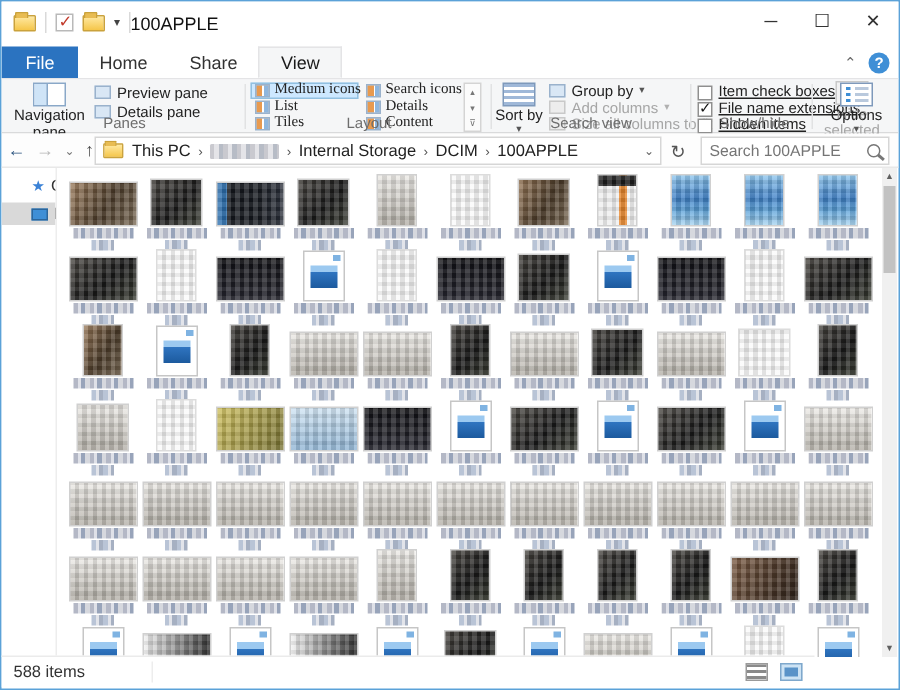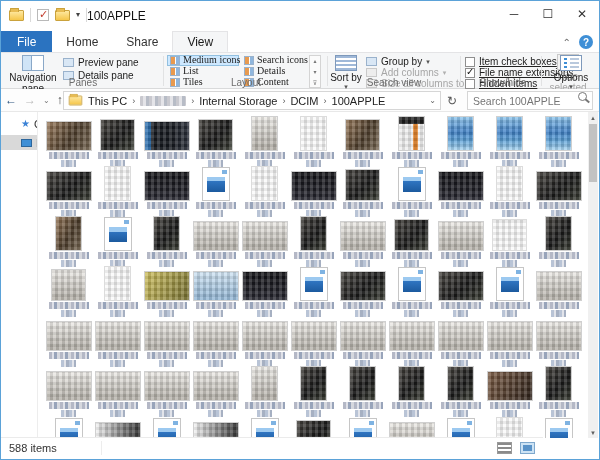--- a/index.html
+++ b/index.html
@@ -37,21 +37,21 @@
   .gsep { position:absolute; top:3px; width:1px; height:30px; background:#e1e2e3; }
   .bigbtn { position:absolute; top:2px; display:flex; flex-direction:column; align-items:center; width:52px; font-size:10px; color:#222; line-height:1.1; text-align:center; }
   .bigbtn .bicon { width:22px; height:16px; margin-bottom:1px; }
   .navpane-icon { background:#fff; border:1px solid #8aa8c8; position:relative; }
   .navpane-icon::before { content:""; position:absolute; left:0; top:0; width:8px; height:100%; background:#cfe4f7; border-right:1px solid #8aa8c8; }
   .sortby-icon { background:repeating-linear-gradient(180deg,#9fb8d8 0 2px,#fff 2px 4px); border:1px solid #7e99bb; }
   .hidesel-icon { background:#f2f2f2; border:1px solid #c9c9c9; }
   .options-icon { background:#fff; border:1px solid #7e99bb; position:relative; }
   .options-icon::before { content:""; position:absolute; left:3px; top:2px; width:3px; height:11px; background:repeating-linear-gradient(180deg,#3f8fd6 0 2px,#fff 2px 4px); }
   .options-icon::after { content:""; position:absolute; left:9px; top:2px; width:9px; height:11px; background:repeating-linear-gradient(180deg,#b9c9dd 0 2px,#fff 2px 4px); }
-  .smallrow { position:absolute; display:flex; align-items:center; gap:4px; font-size:10px; color:#222; height:11px; white-space:nowrap; }
+  .smallrow { position:absolute; display:flex; gap:4px; font-size:10px; color:#222; height:11px; white-space:nowrap; }
   .smallrow .sicon { width:11px; height:9px; background:#dcе9f6; border:1px solid #9ab2cc; background:#d9e7f5; }
   .smallrow.disabled { color:#a6a6a6; }
   .smallrow.disabled .sicon { border-color:#c9c9c9; background:#ededed; }
   .drop { font-size:7px; color:#555; }
   .smallrow.disabled .drop { color:#b0b0b0; }
 
   
   .layout-list { position:absolute; left:0; top:2px; display:grid; grid-template-columns:72px 66px; grid-auto-rows:11px; gap:0 2px; }
   .layout-opt { display:flex; align-items:flex-end; gap:3px; font-size:10px; padding:0 2px; border:1px solid transparent; white-space:nowrap; color:#222;font-family:Liberation Serif, serif; }
   .layout-opt.selected { background:#cde8ff; border:1px solid #92c0e0; }
@@ -68,21 +68,21 @@
   .addrrow { position:absolute; left:0; top:88px; width:100%; height:23px; background:#fdfdfd; border-bottom:1px solid #e8e8e8; }
   .navbtns { position:absolute; left:4px; top:2px; display:flex; gap:7px; align-items:center; height:18px; font-size:12px; }
   .nb { color:#29527e; } .nb.dis { color:#b8b8b8; } .nb.sm { font-size:8px; color:#777; } .nb.up { color:#444; }
   .crumbbox { position:absolute; left:62px; top:2px; width:378px; height:19px; background:#fff; border:1px solid #d6d6d6; display:flex; align-items:center; padding:0 4px; gap:5px; overflow:hidden; }
   .crumbbox .mini-folder { transform:scale(.9); }
   .crumb { font-size:11px; color:#222; white-space:nowrap; }
   .crumb-sep { font-size:9px; color:#555; }
   .crumb-drop { margin-left:auto; font-size:8px; color:#666; }
   .redact { height:10px; width:46px; background:repeating-linear-gradient(90deg,#c9c9cf 0 3px,#e4e4e8 3px 6px,#b7bcc6 6px 9px); border-radius:1px; }
   .refresh { position:absolute; left:446px; top:5px; font-size:12px; color:#555; }
-  .searchbox { position:absolute; left:466px; top:2px; width:126px; height:19px; background:#fff; border:1px solid #d6d6d6; display:flex; padding:0 5px; }
+  .searchbox { position:absolute; left:466px; top:2px; width:126px; height:19px; background:#fff; border:1px solid #d6d6d6; display:flex; align-items:center; padding:0 5px; }
   .searchbox input { border:none; outline:none; width:100%; font-size:10.5px; color:#333; font-family:"Liberation Sans",sans-serif; background:transparent; }
   .searchbox input::placeholder { color:#757575; }
   .mag { width:9px; height:9px; border:1.5px solid #777; border-radius:50%; position:relative; flex:0 0 9px; }
   .mag::after { content:""; position:absolute; left:6px; top:7px; width:5px; height:1.5px; background:#777; transform:rotate(40deg); }
 
   
   .sidebar { position:absolute; left:0; top:111px; width:37px; height:326px; background:#fff; border-right:1px solid #ededed; overflow:hidden; }
   .side-item { display:flex; align-items:center; gap:4px; height:15px; padding-left:20px; white-space:nowrap; font-size:11px; color:#333; margin-top:4px; }
   .side-item.selected { background:#d9d9d9; }
   .star-ic { color:#3b82d6; font-size:10px; }

